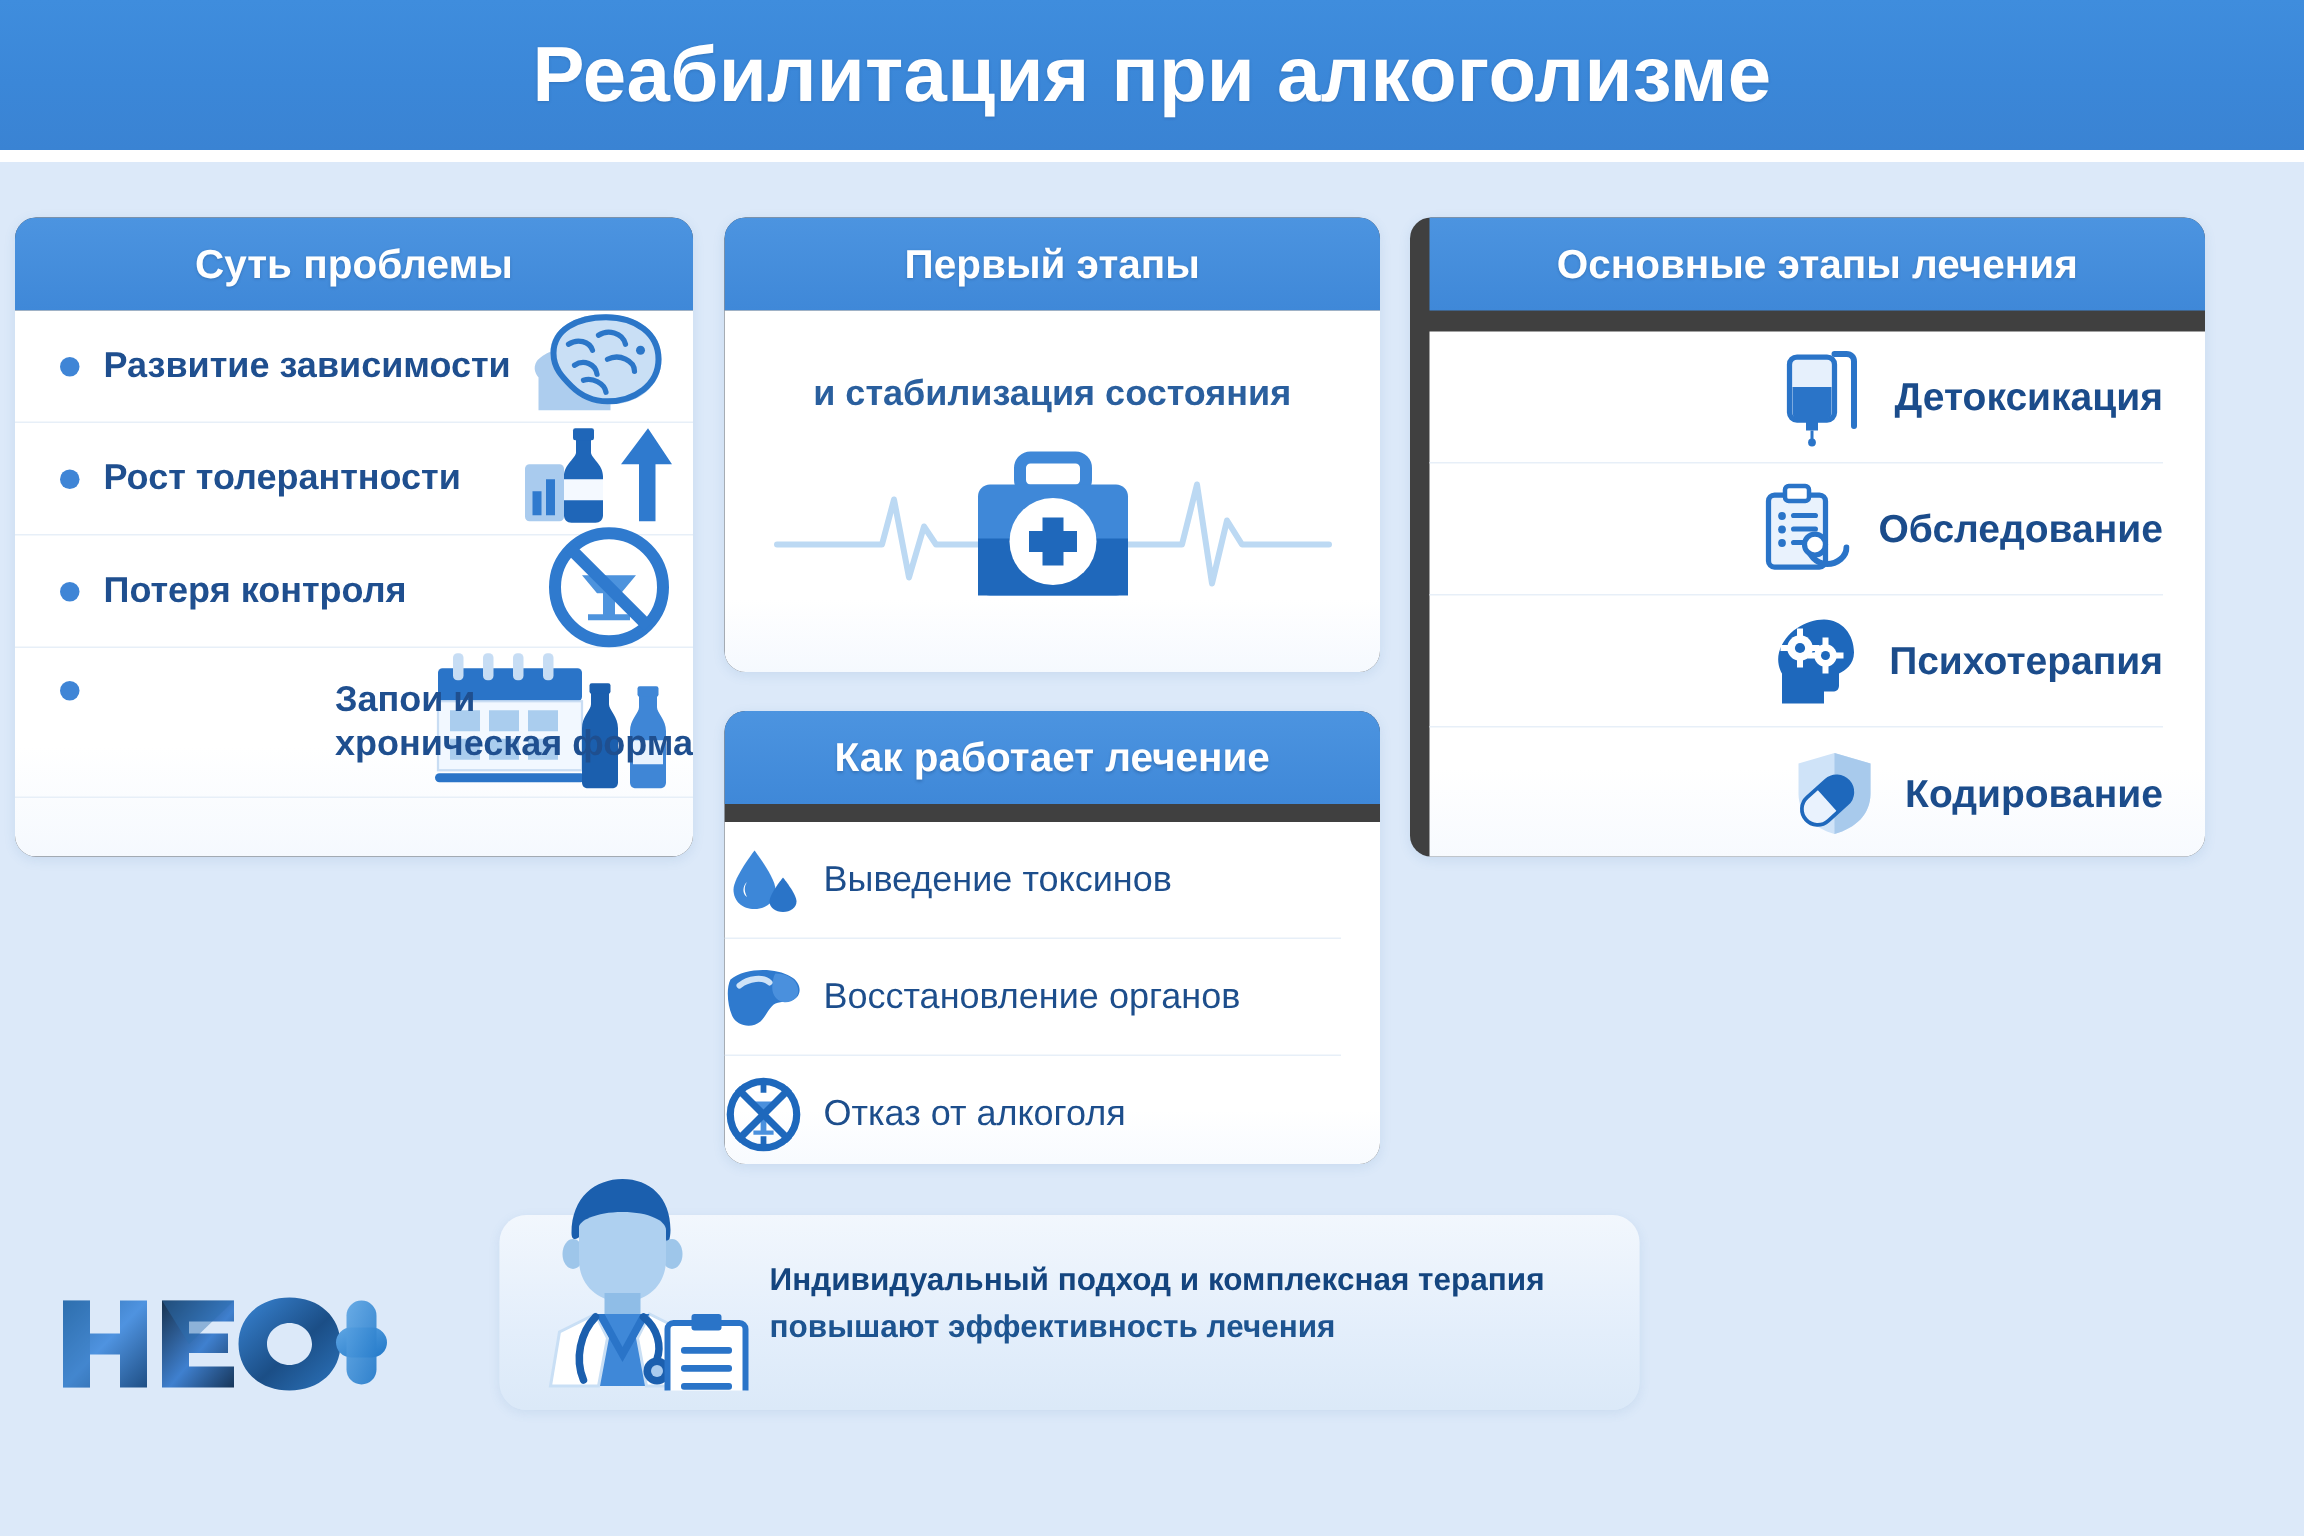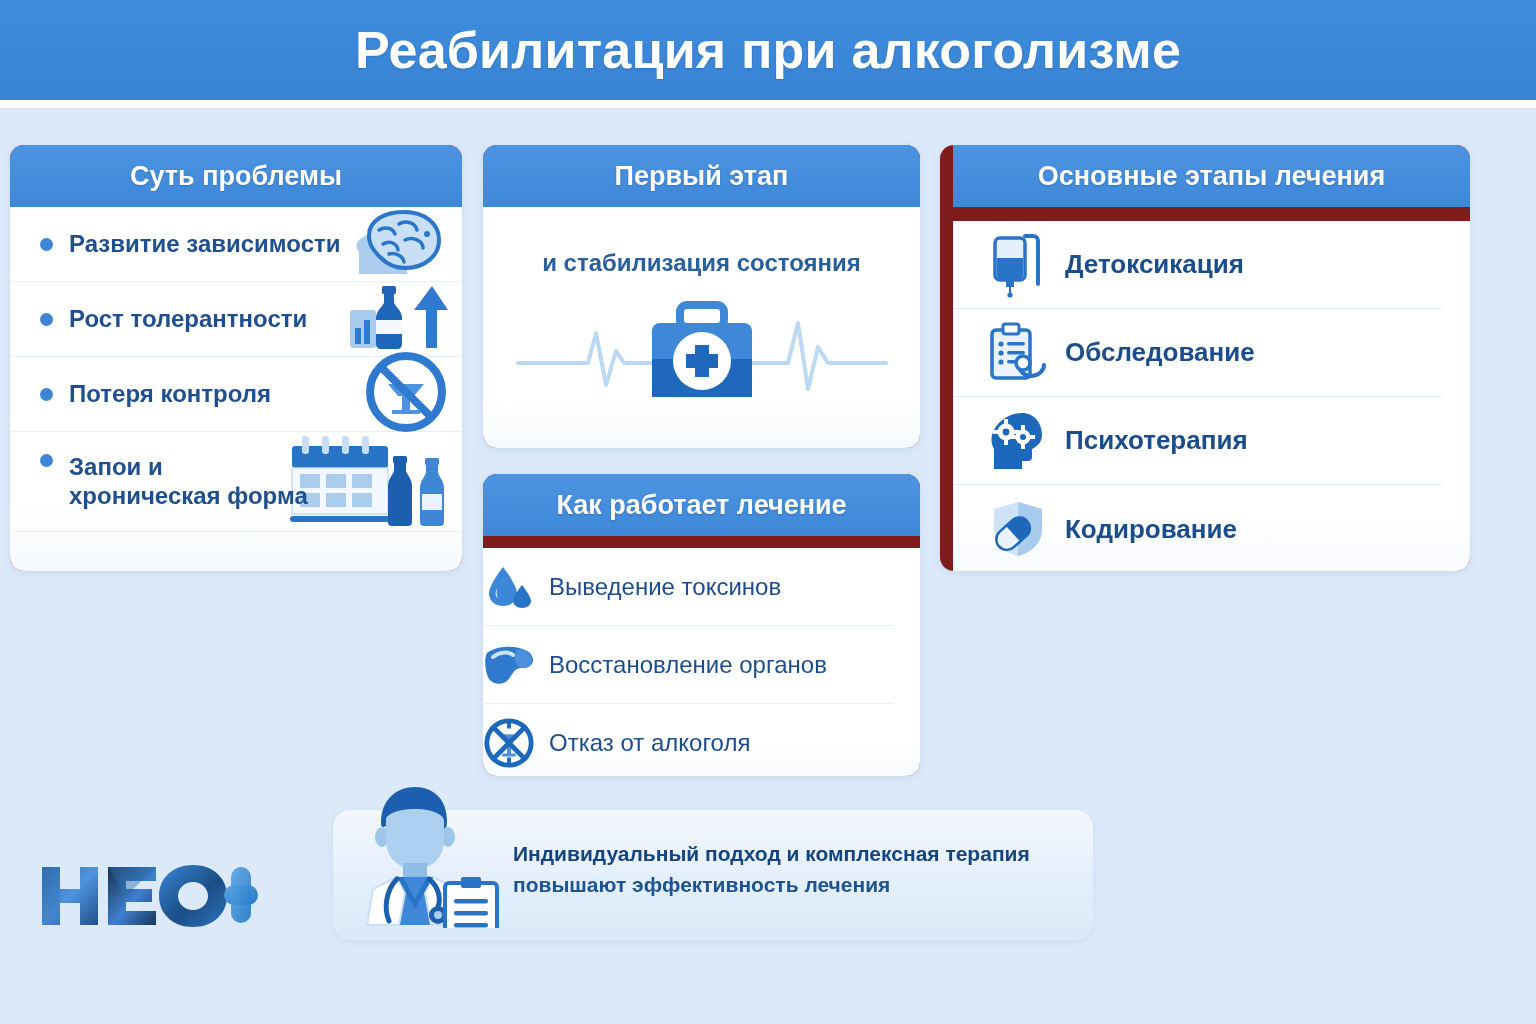--- a/index.html
+++ b/index.html
@@ -38,21 +38,21 @@
   .header-underline {
     position: absolute;
     left: 0; top: 100px;
     width: 1536px; height: 8px;
     background: #ffffff;
   }
 
   
   .card {
     position: absolute;
-    background: #7f1d1d;
+    background: #404040;
     border-radius: 14px;
     box-shadow: 0 2px 8px rgba(70,120,180,0.13);
     overflow: hidden;
   }
   .card-head {
     height: 62px;
     background: linear-gradient(180deg, #4c94e0 0%, #3f88d8 100%);
     display: flex;
     align-items: center;
     justify-content: center;
@@ -79,21 +79,21 @@
   
   .p-list { padding: 0 0 0 0; }
   .p-row {
     position: relative;
     height: 75px;
     display: flex;
     align-items: center;
     padding-left: 30px;
     border-bottom: 1px solid #e7eff8;
   }
-  .p-row:last-child { border-bottom: 1px solid #e7eff8; }
+  .p-row:last-child { border-bottom: 1px solid #e7eff8; justify-content: space-between; }
   .p-bullet {
     width: 13px; height: 13px;
     border-radius: 50%;
     background: #3f85d6;
     flex: 0 0 auto;
     margin-right: 16px;
     margin-top: 1px;
   }
   .p-label {
     color: #1f4f8f;
@@ -157,20 +157,21 @@
   }
 
   
   .s-row {
     height: 88px;
     display: flex;
     align-items: center;
     padding-left: 34px;
     margin-right: 28px;
     border-bottom: 1px solid #e7eff8;
+    justify-content: flex-end;
   }
   .s-row:first-child { margin-top: 14px; }
   .s-row:last-child { border-bottom: none; }
   .s-icon {
     width: 60px; flex: 0 0 60px;
     display: flex; align-items: center; justify-content: center;
     margin-right: 18px;
   }
   .s-label {
     color: #1b4c8b;
@@ -307,21 +308,21 @@
           </svg>
         </span>
       </div>
 
     </div>
   </div>
 </div>
 
 <div class="card" id="card-first">
   <div class="card-head">
-    <div class="card-head-title">Первый этап</div>
+    <div class="card-head-title">Первый этапы</div>
   </div>
   <div class="card-body">
     <div class="fs-text">
       <div class="fs-line2">и стабилизация состояния</div>
     </div>
     <div class="fs-icon-wrap">
       <svg width="380" height="120" viewBox="0 0 380 120">
         <polyline points="6,74 60,74 76,74 84,44 94,96 104,62 112,74 150,74" fill="none" stroke="#bcd9f3" stroke-width="4" stroke-linejoin="round" stroke-linecap="round"></polyline>
         <polyline points="234,74 266,74 276,74 286,34 296,100 306,58 316,74 374,74" fill="none" stroke="#bcd9f3" stroke-width="4" stroke-linejoin="round" stroke-linecap="round"></polyline>
         <rect x="168" y="16" width="44" height="22" rx="7" fill="none" stroke="#3f88d8" stroke-width="8"></rect>

